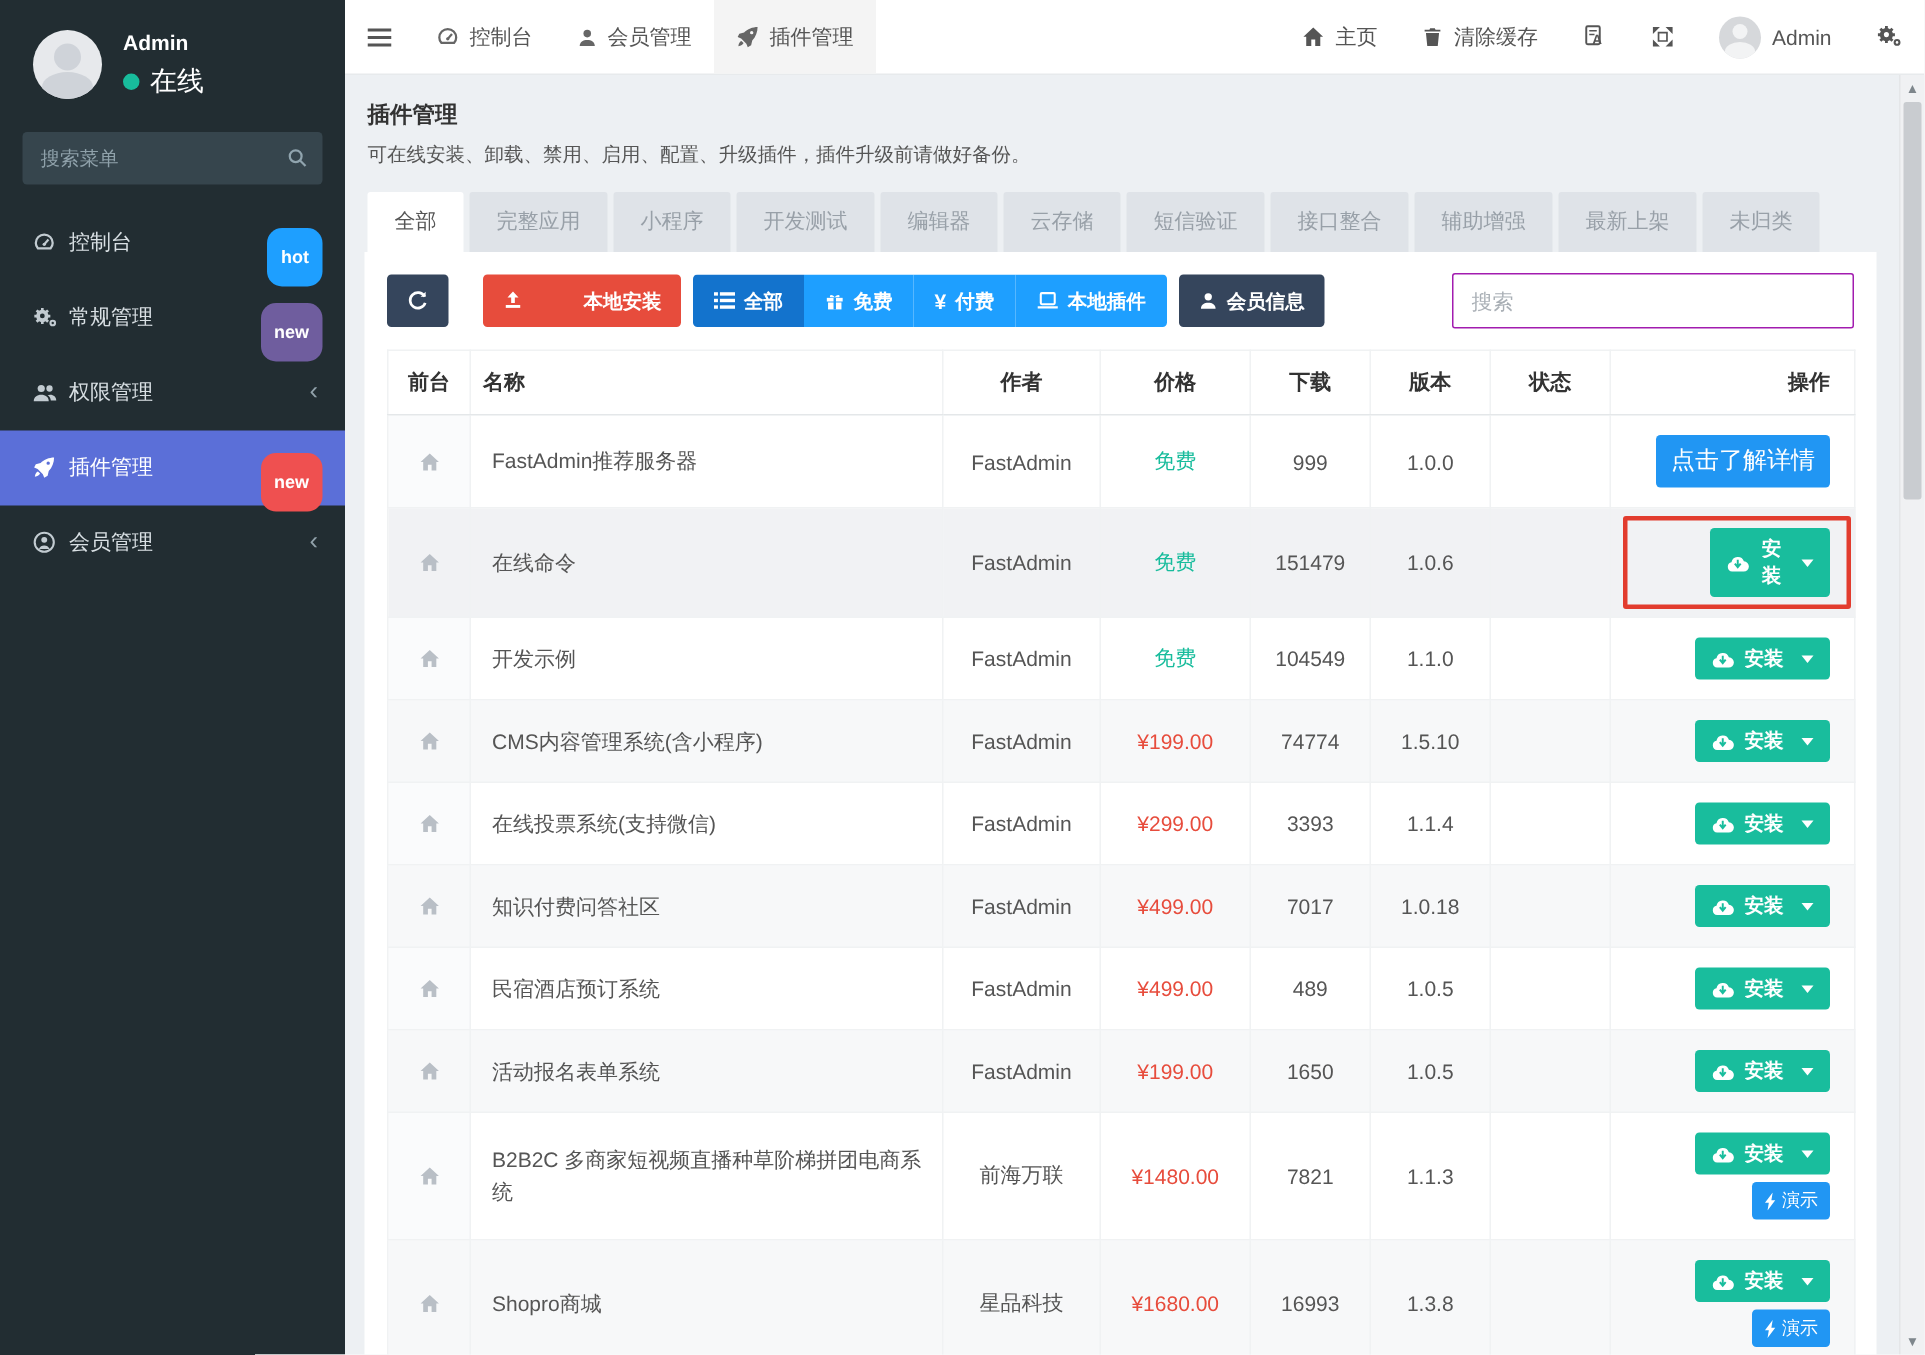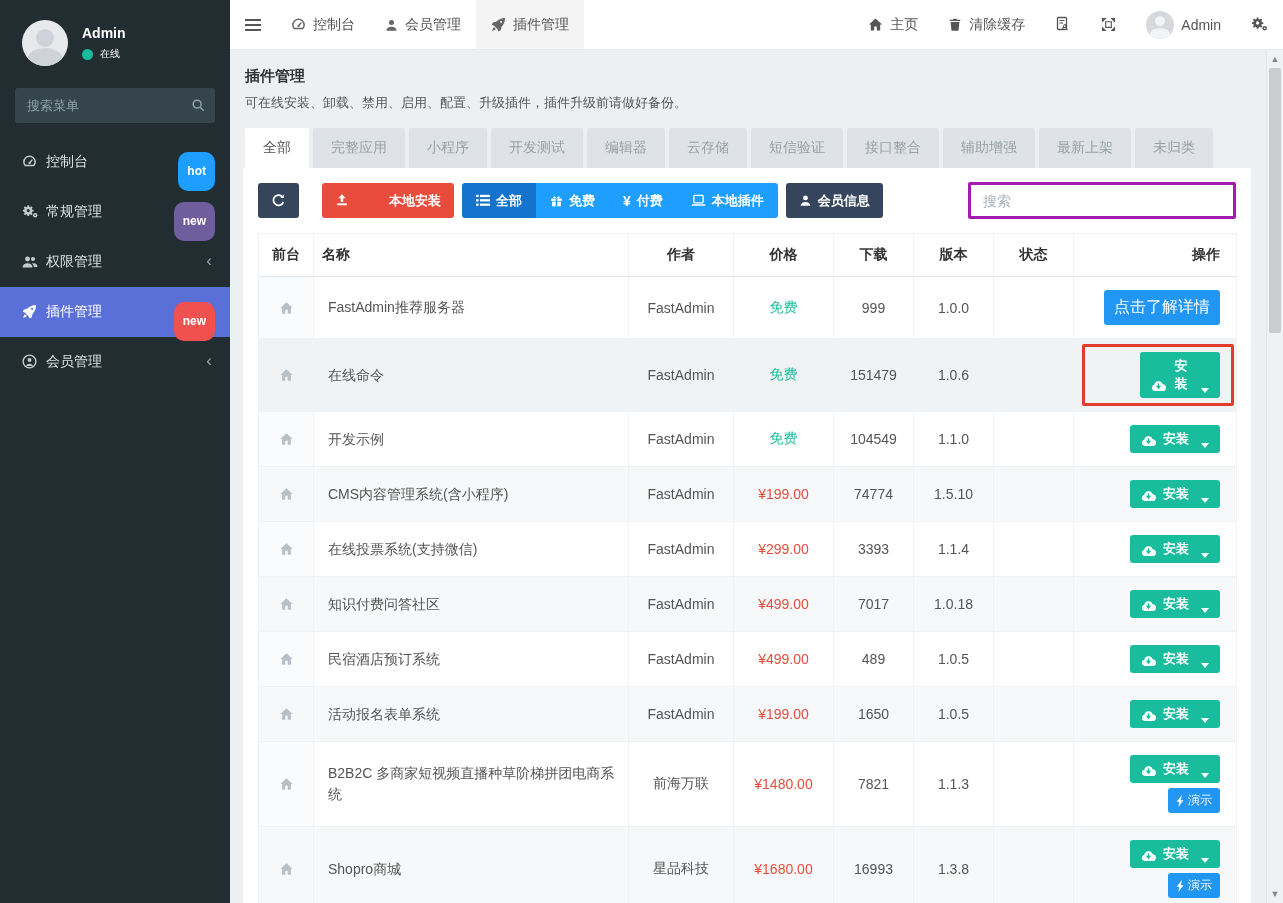--- a/index.html
+++ b/index.html
@@ -8,21 +8,21 @@
   svg.ic { display:inline-block; vertical-align:-2px; }
 
   
   #sidebar { position:absolute; left:0; top:0; bottom:0; width:230px; background:#222d32; z-index:20; }
   .brand { height:50px; line-height:50px; text-align:center; color:#fff; font-size:17px; background:#1d272c; letter-spacing:1px; }
   .user-panel { display:flex; align-items:center; gap:14px; padding:20px 18px 16px 22px; }
   .avatar-big { width:46px; height:46px; border-radius:50%; background:#e7e9ec; position:relative; overflow:hidden; flex:none; }
   .avatar-big .head { position:absolute; left:14px; top:9px; width:18px; height:18px; border-radius:50%; background:#cfd3d9; }
   .avatar-big .body { position:absolute; left:6px; top:28px; width:34px; height:20px; border-radius:50% 50% 0 0; background:#cfd3d9; }
   .user-meta .uname { color:#fff; font-weight:bold; font-size:14px; margin-bottom:6px; }
-  .user-meta .ustatus { color:#fff; font-size:10px; display:flex; align-items:center; gap:7px;font-family:Liberation Serif, serif; }
+  .user-meta .ustatus { color:#fff; font-size:18px; display:flex; align-items:center; gap:7px;font-family:Liberation Serif, serif; }
   .dot { width:11px; height:11px; border-radius:50%; background:#18bc9c; display:inline-block; }
   .side-search { margin:6px 15px 10px 15px; position:relative; }
   .side-search input { width:100%; height:35px; background:#36454d; border:none; border-radius:3px; color:#cfd8dc; padding:0 34px 0 12px; font-size:13px; outline:none; font-family:inherit; }
   .side-search input::placeholder { color:#8fa1aa; }
   .side-search .mag { position:absolute; right:10px; top:9px; color:#90a4ae; }
   .menu { margin-top:14px; }
   .menu-item { position:relative; height:50px; display:flex; align-items:center; padding-left:22px; color:#d9e0e4; cursor:pointer; }
   .menu-item .mi-icon { width:24px; color:#c2cbd1; flex:none; }
   .menu-item .mi-label { font-size:14px; }
   .menu-item.active { background:#5b6fd8; color:#fff; }
@@ -53,40 +53,40 @@
 
   
   .toolbar { position:relative; display:flex; align-items:center; }
   .btn { display:inline-flex; align-items:center; gap:6px; height:35px; border:none; border-radius:3px; color:#fff; font-size:13px; padding:0 13px; cursor:pointer; font-family:inherit; }
   .btn-dark { background:#35455c; }
   .btn-red { background:#e74c3c; margin-left:23px; font-weight:bold;gap:40px; }
   .btn-group { display:flex; margin-left:8px; border-radius:3px; overflow:hidden; }
   .seg { display:inline-flex; align-items:center; gap:6px; height:35px; background:#1e9fff; color:#fff; font-size:13px; padding:0 14px; cursor:pointer; font-weight:bold; }
   .seg.active { background:#1373cd; }
   .btn-member { background:#35455c; margin-left:8px; font-weight:bold; }
-  .tb-search { position:absolute; right:0; top:-1px; width:268px; height:37px; border:3px solid #a21caf; border-radius:2px; padding:0 12px; font-size:14px; color:#333; outline:none; font-family:inherit; }
+  .tb-search { position:absolute; right:0; top:-1px; width:268px; height:37px; border:1px solid #a21caf; border-radius:2px; padding:0 12px; font-size:14px; color:#333; outline:none; font-family:inherit; }
   .tb-search::placeholder { color:#aab0b6; }
 
   
   table { border-collapse:collapse; width:978px; margin-top:15px; table-layout:fixed; }
   th, td { border:1px solid #f0f2f3; font-size:14px; padding:13px 8px; vertical-align:middle; }
   thead th { font-weight:bold; color:#333; border-bottom:1px solid #e4e7e9; text-align:center; padding:12px 8px; }
   thead th.col-name { text-align:left; }
   thead th.col-op { text-align:right; padding-right:16px; }
   tbody td { color:#555; text-align:center; }
   tbody td.cell-name { text-align:left; padding-left:14px; line-height:1.5; }
   tbody td.cell-front { background:#fafbfc; }
   tbody tr:nth-child(even) td { background:#f7f8f9; }
   tbody tr.hovered td { background:#f1f2f4; }
   .home-ic { color:#b9bfc6; }
   .price-free { color:#18bc9c; }
   .price-paid { color:#e74c3c; }
   td.cell-op { text-align:right; padding-right:16px; }
   .op-stack { display:flex; flex-direction:column; align-items:flex-end; gap:5px; }
-  .btn-install { display:inline-flex; align-items:flex-end; gap:7px; background:#19bd9d; color:#fff; border:none; border-radius:3px; font-size:13px; font-weight:bold; padding:5px 11px; cursor:pointer; font-family:inherit;margin-left:44px; }
+  .btn-install { display:inline-flex; align-items:center; gap:7px; background:#19bd9d; color:#fff; border:none; border-radius:3px; font-size:13px; font-weight:bold; padding:5px 11px; cursor:pointer; font-family:inherit;margin-left:44px; }
   .caret { width:0; height:0; border-left:4px solid transparent; border-right:4px solid transparent; border-top:5px solid #fff; margin-left:5px; }
   .btn-demo { display:inline-flex; align-items:center; gap:3px; background:#2196f3; color:#fff; border:none; border-radius:3px; font-size:12px; padding:4px 8px; cursor:pointer; font-family:inherit; }
   .btn-detail { background:#2196f3; color:#fff; border:none; border-radius:3px; font-size:16px; padding:7px 10px; cursor:pointer; font-family:inherit; }
   .hl-box { display:inline-block; border:3px solid #e23c2e; border-radius:2px; padding:5px 11px; margin:-8px -14px -8px 0; }
 
   
   #vscroll { position:absolute; right:0; top:0; bottom:0; width:17px; background:#f0f1f3; border-left:1px solid #e4e6e8; }
   #vscroll .thumb { position:absolute; left:2px; right:2px; top:18px; height:265px; background:#c9ccd0; border-radius:2px; }
   .scroll-arrow { position:absolute; left:0; width:100%; text-align:center; color:#7e8banan3; color:#7e868c; font-size:9px; }
   .arrow-up { top:4px; }

